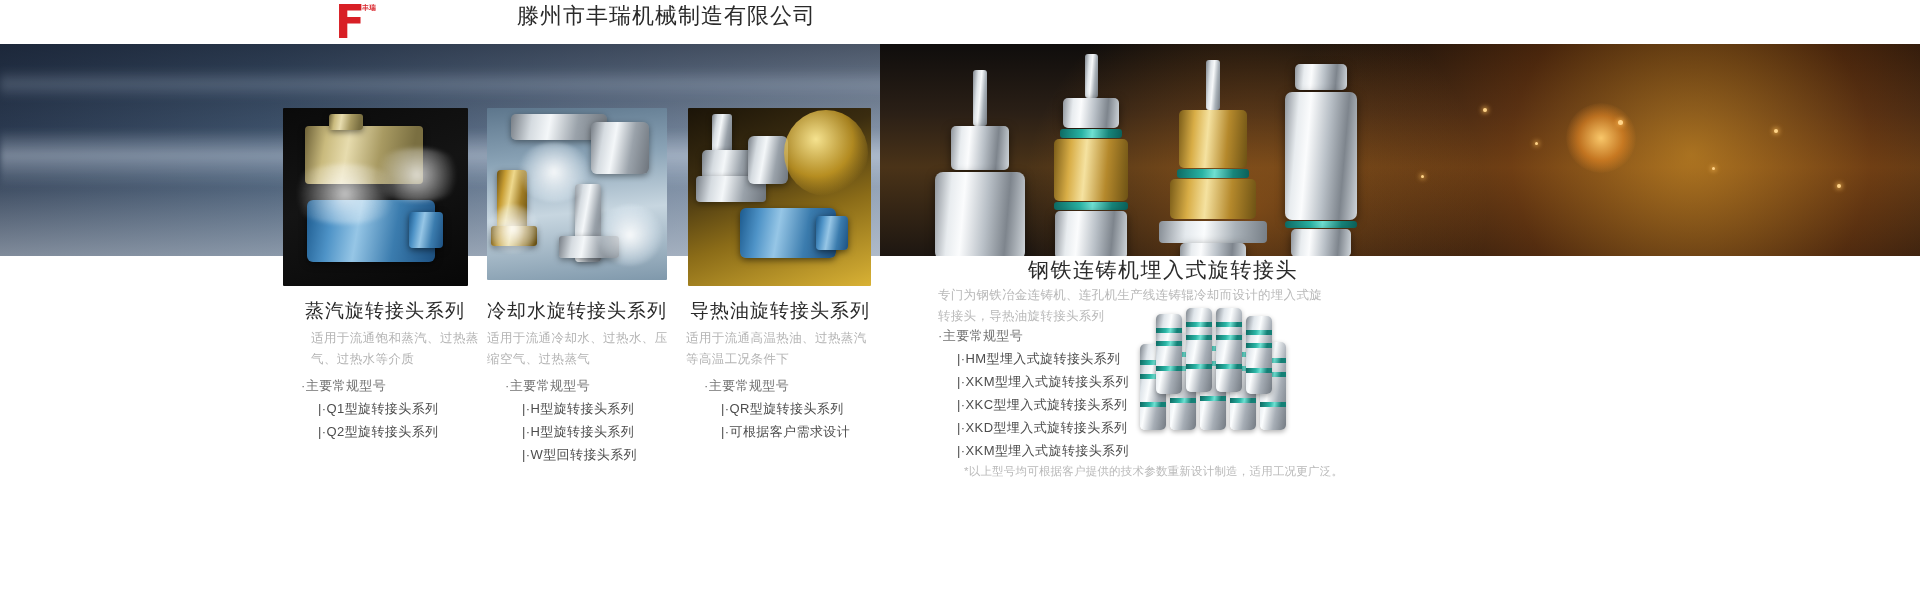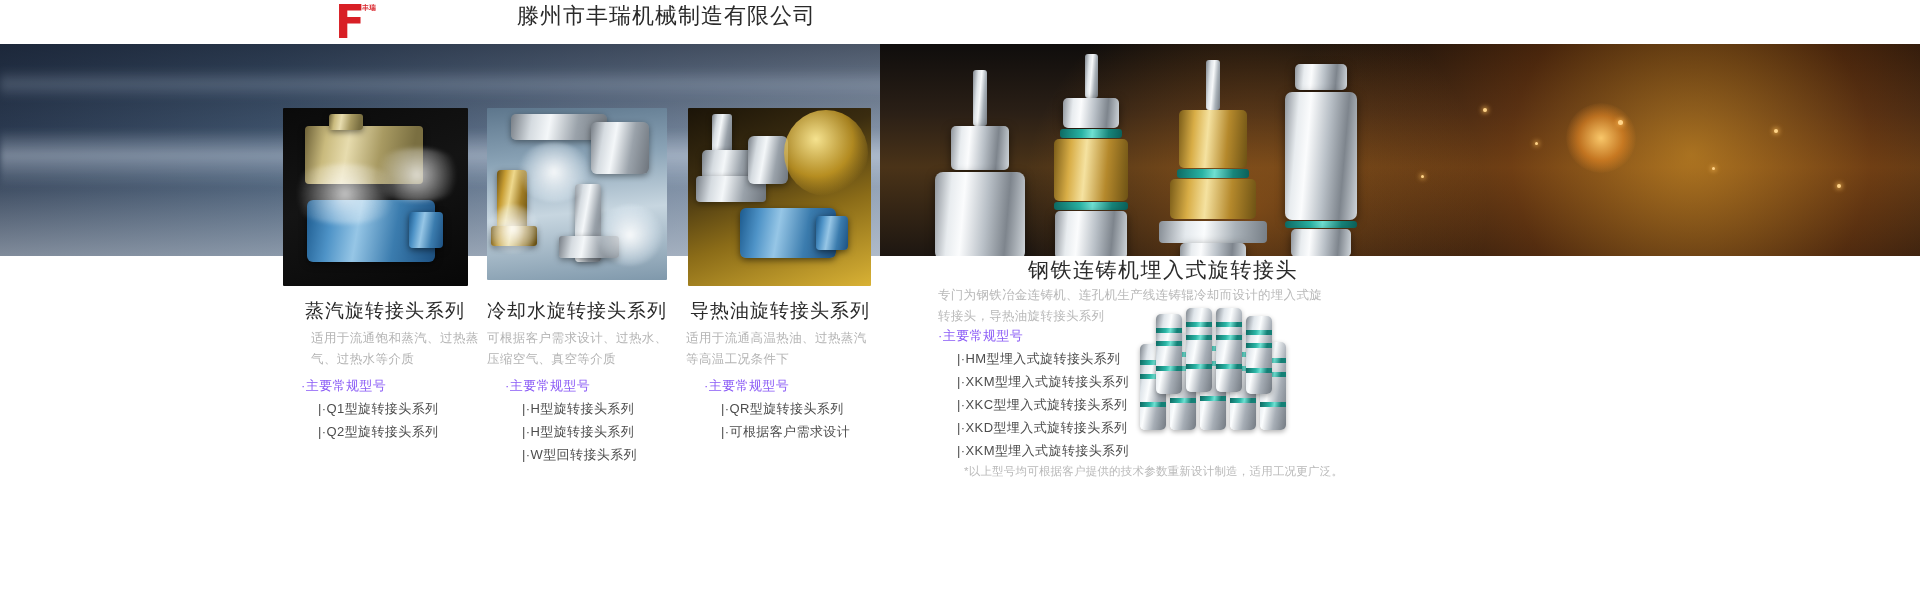--- a/index.html
+++ b/index.html
@@ -127,21 +127,21 @@
   .card-title {
     position:absolute; font-size:19px; color:#2b2b2b; letter-spacing:1px;
     white-space:nowrap; font-weight:400;
   }
   .card-desc {
     position:absolute; font-size:12.5px; color:#b4b4b4; line-height:21px;
     letter-spacing:.4px;
   }
   .card-list { position:absolute; }
   .li-head {
-    font-size:13px; color:#8b5cf6; line-height:23px; letter-spacing:.4px;
+    font-size:13px; color:#737373; line-height:23px; letter-spacing:.4px;
     white-space:nowrap;
   }
   .li-item {
     font-size:13px; color:#4d4d4d; line-height:23px; letter-spacing:.4px;
     white-space:nowrap; padding-left:17px;
   }
 
   
   .rpanel { position:absolute; left:938px; top:0; width:960px; }
   .rp-title {
@@ -293,21 +293,21 @@
         <div class="shape steel" style="left:104px;top:14px;width:58px;height:52px;border-radius:6px;"></div>
         <div class="shape brass2" style="left:10px;top:62px;width:30px;height:66px;border-radius:4px;"></div>
         <div class="shape brass2" style="left:4px;top:118px;width:46px;height:20px;border-radius:3px;"></div>
         <div class="shape steel" style="left:88px;top:76px;width:26px;height:78px;border-radius:4px;"></div>
         <div class="shape steel" style="left:72px;top:128px;width:60px;height:22px;border-radius:3px;"></div>
         <div class="splash" style="left:30px;top:34px;width:74px;height:60px;"></div>
         <div class="splash" style="left:110px;top:96px;width:66px;height:62px;"></div>
         <div class="splash" style="left:0px;top:96px;width:52px;height:50px;"></div>
       </div>
       <div class="card-title" style="left:0px;top:42px;">冷却水旋转接头系列</div>
-      <div class="card-desc" style="left:0;top:72px;width:185px;">可根据客户需求设计、过热水、压缩空气、真空等介质</div>
+      <div class="card-desc" style="left:0;top:72px;width:185px;">适用于流通冷却水、过热水、压缩空气、过热蒸气</div>
       <div class="card-list" style="left:18px;top:118px;">
         <div class="li-head">·主要常规型号</div>
         <div class="li-item">|·H型旋转接头系列</div>
         <div class="li-item">|·H型旋转接头系列</div>
         <div class="li-item">|·W型回转接头系列</div>
       </div>
     </div>
 
     <div class="card" style="left:688px;width:200px;">
       <div class="thumb" style="left:0;top:-148px;width:183px;height:178px;">

